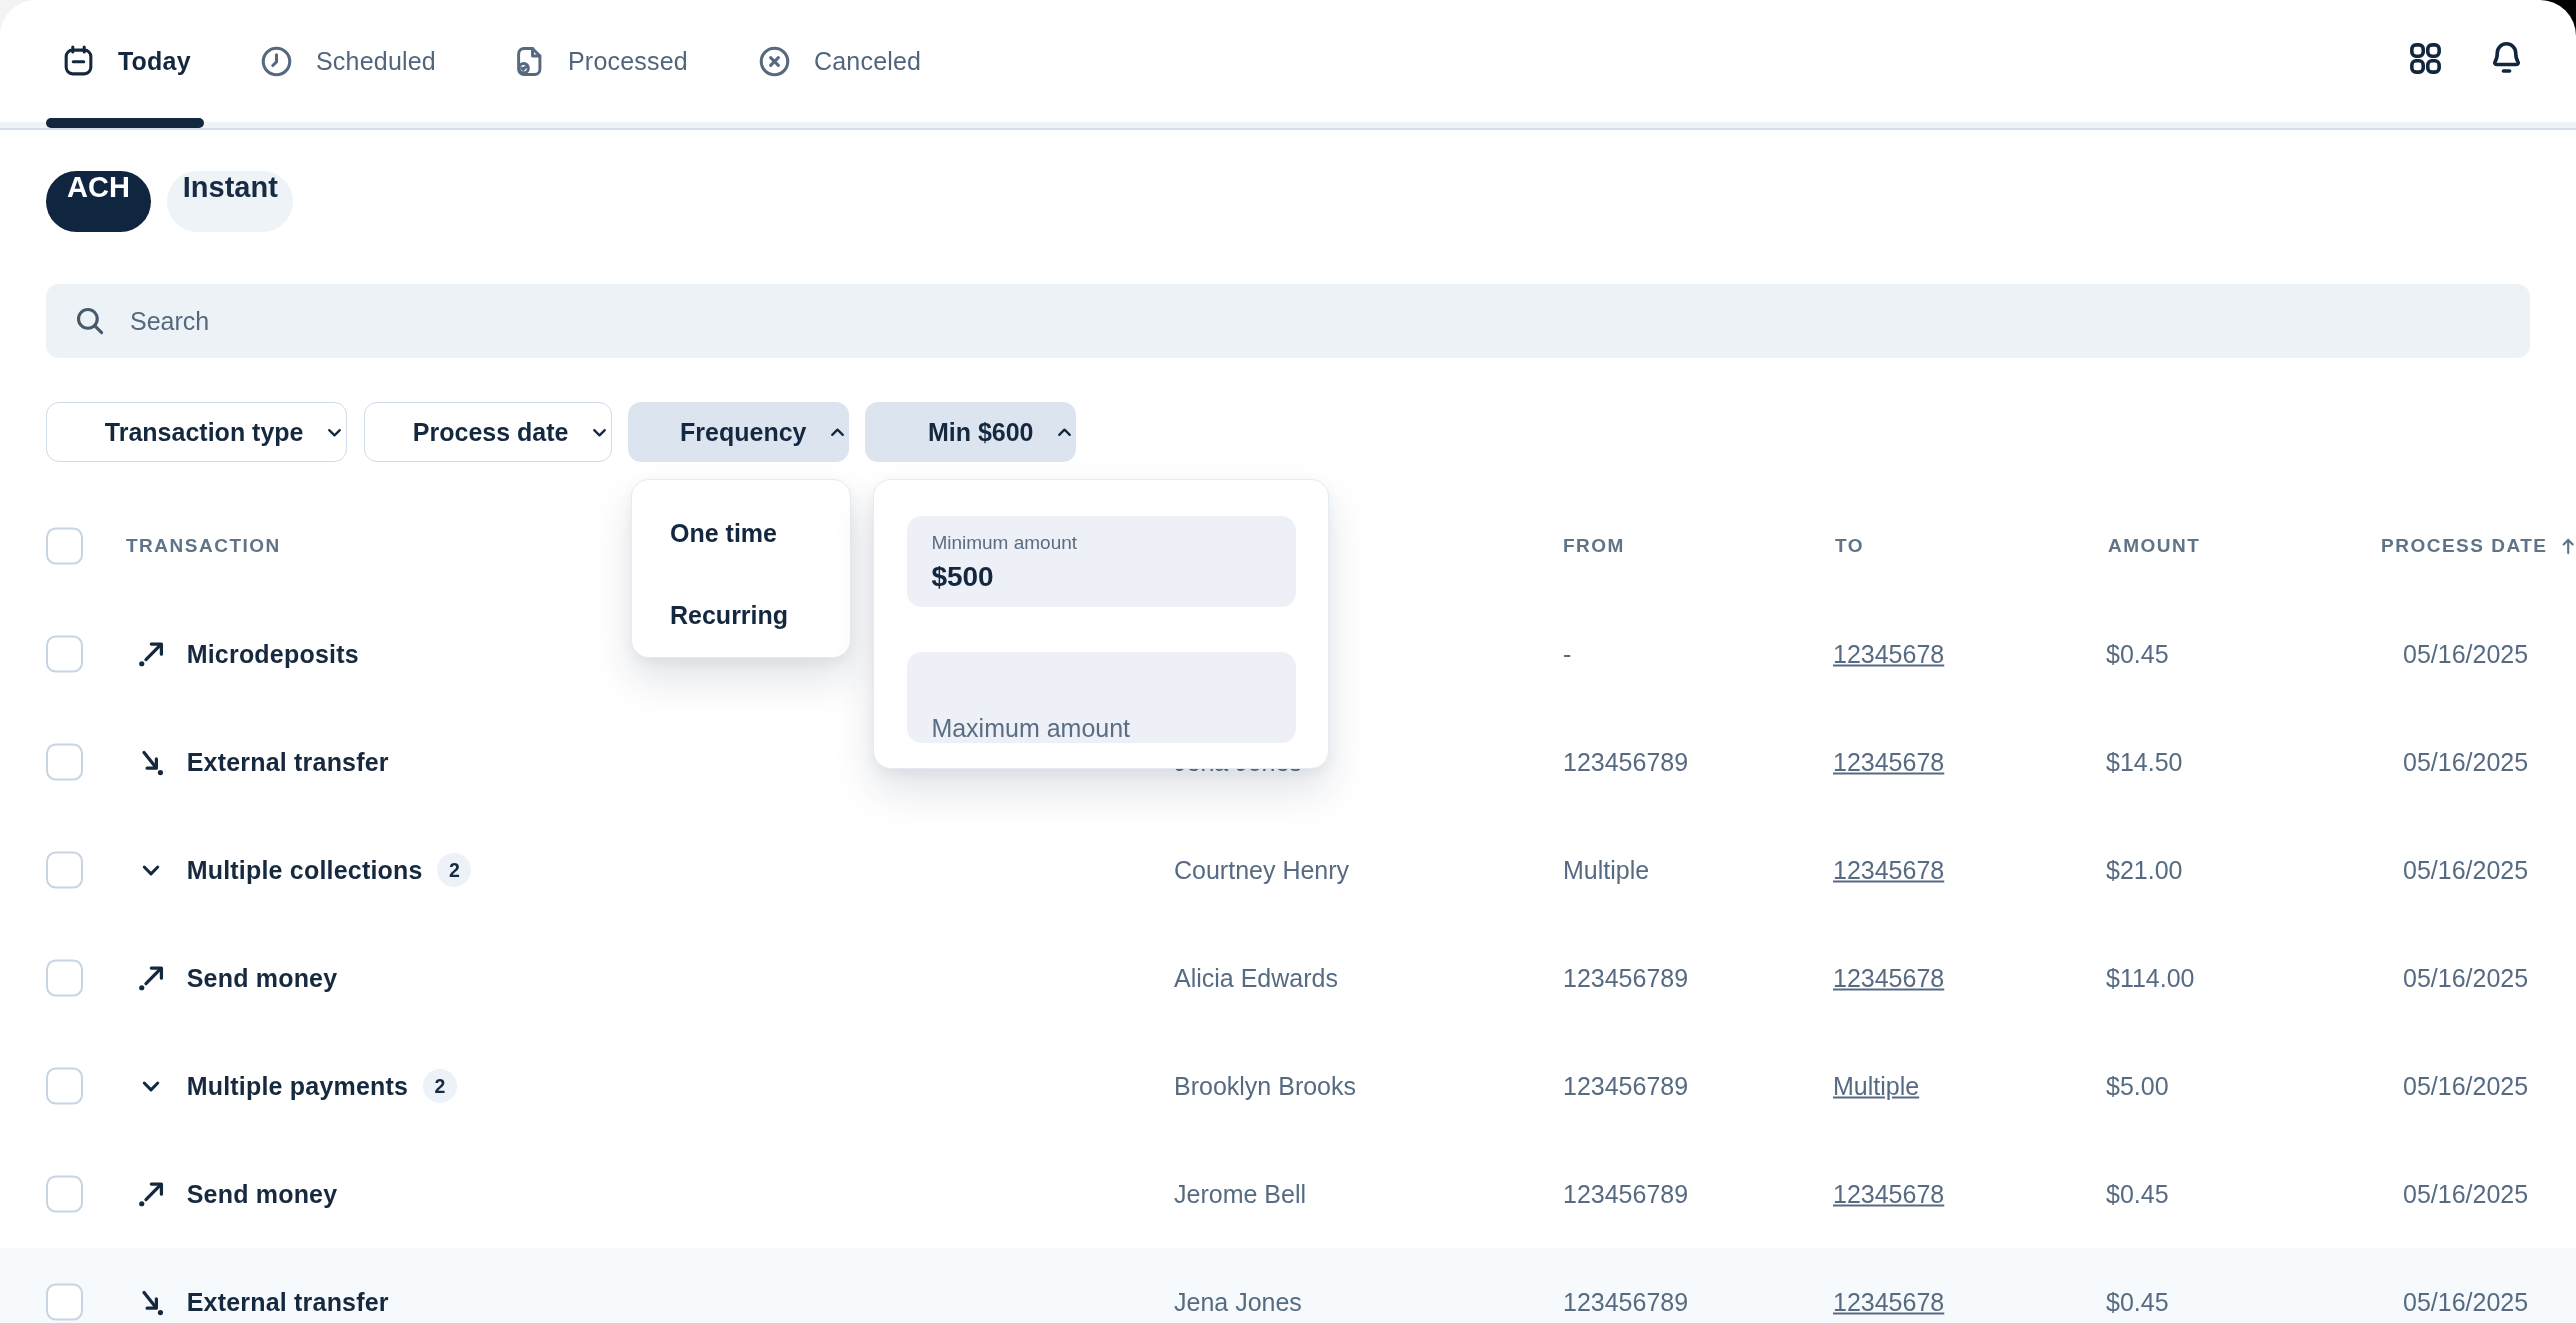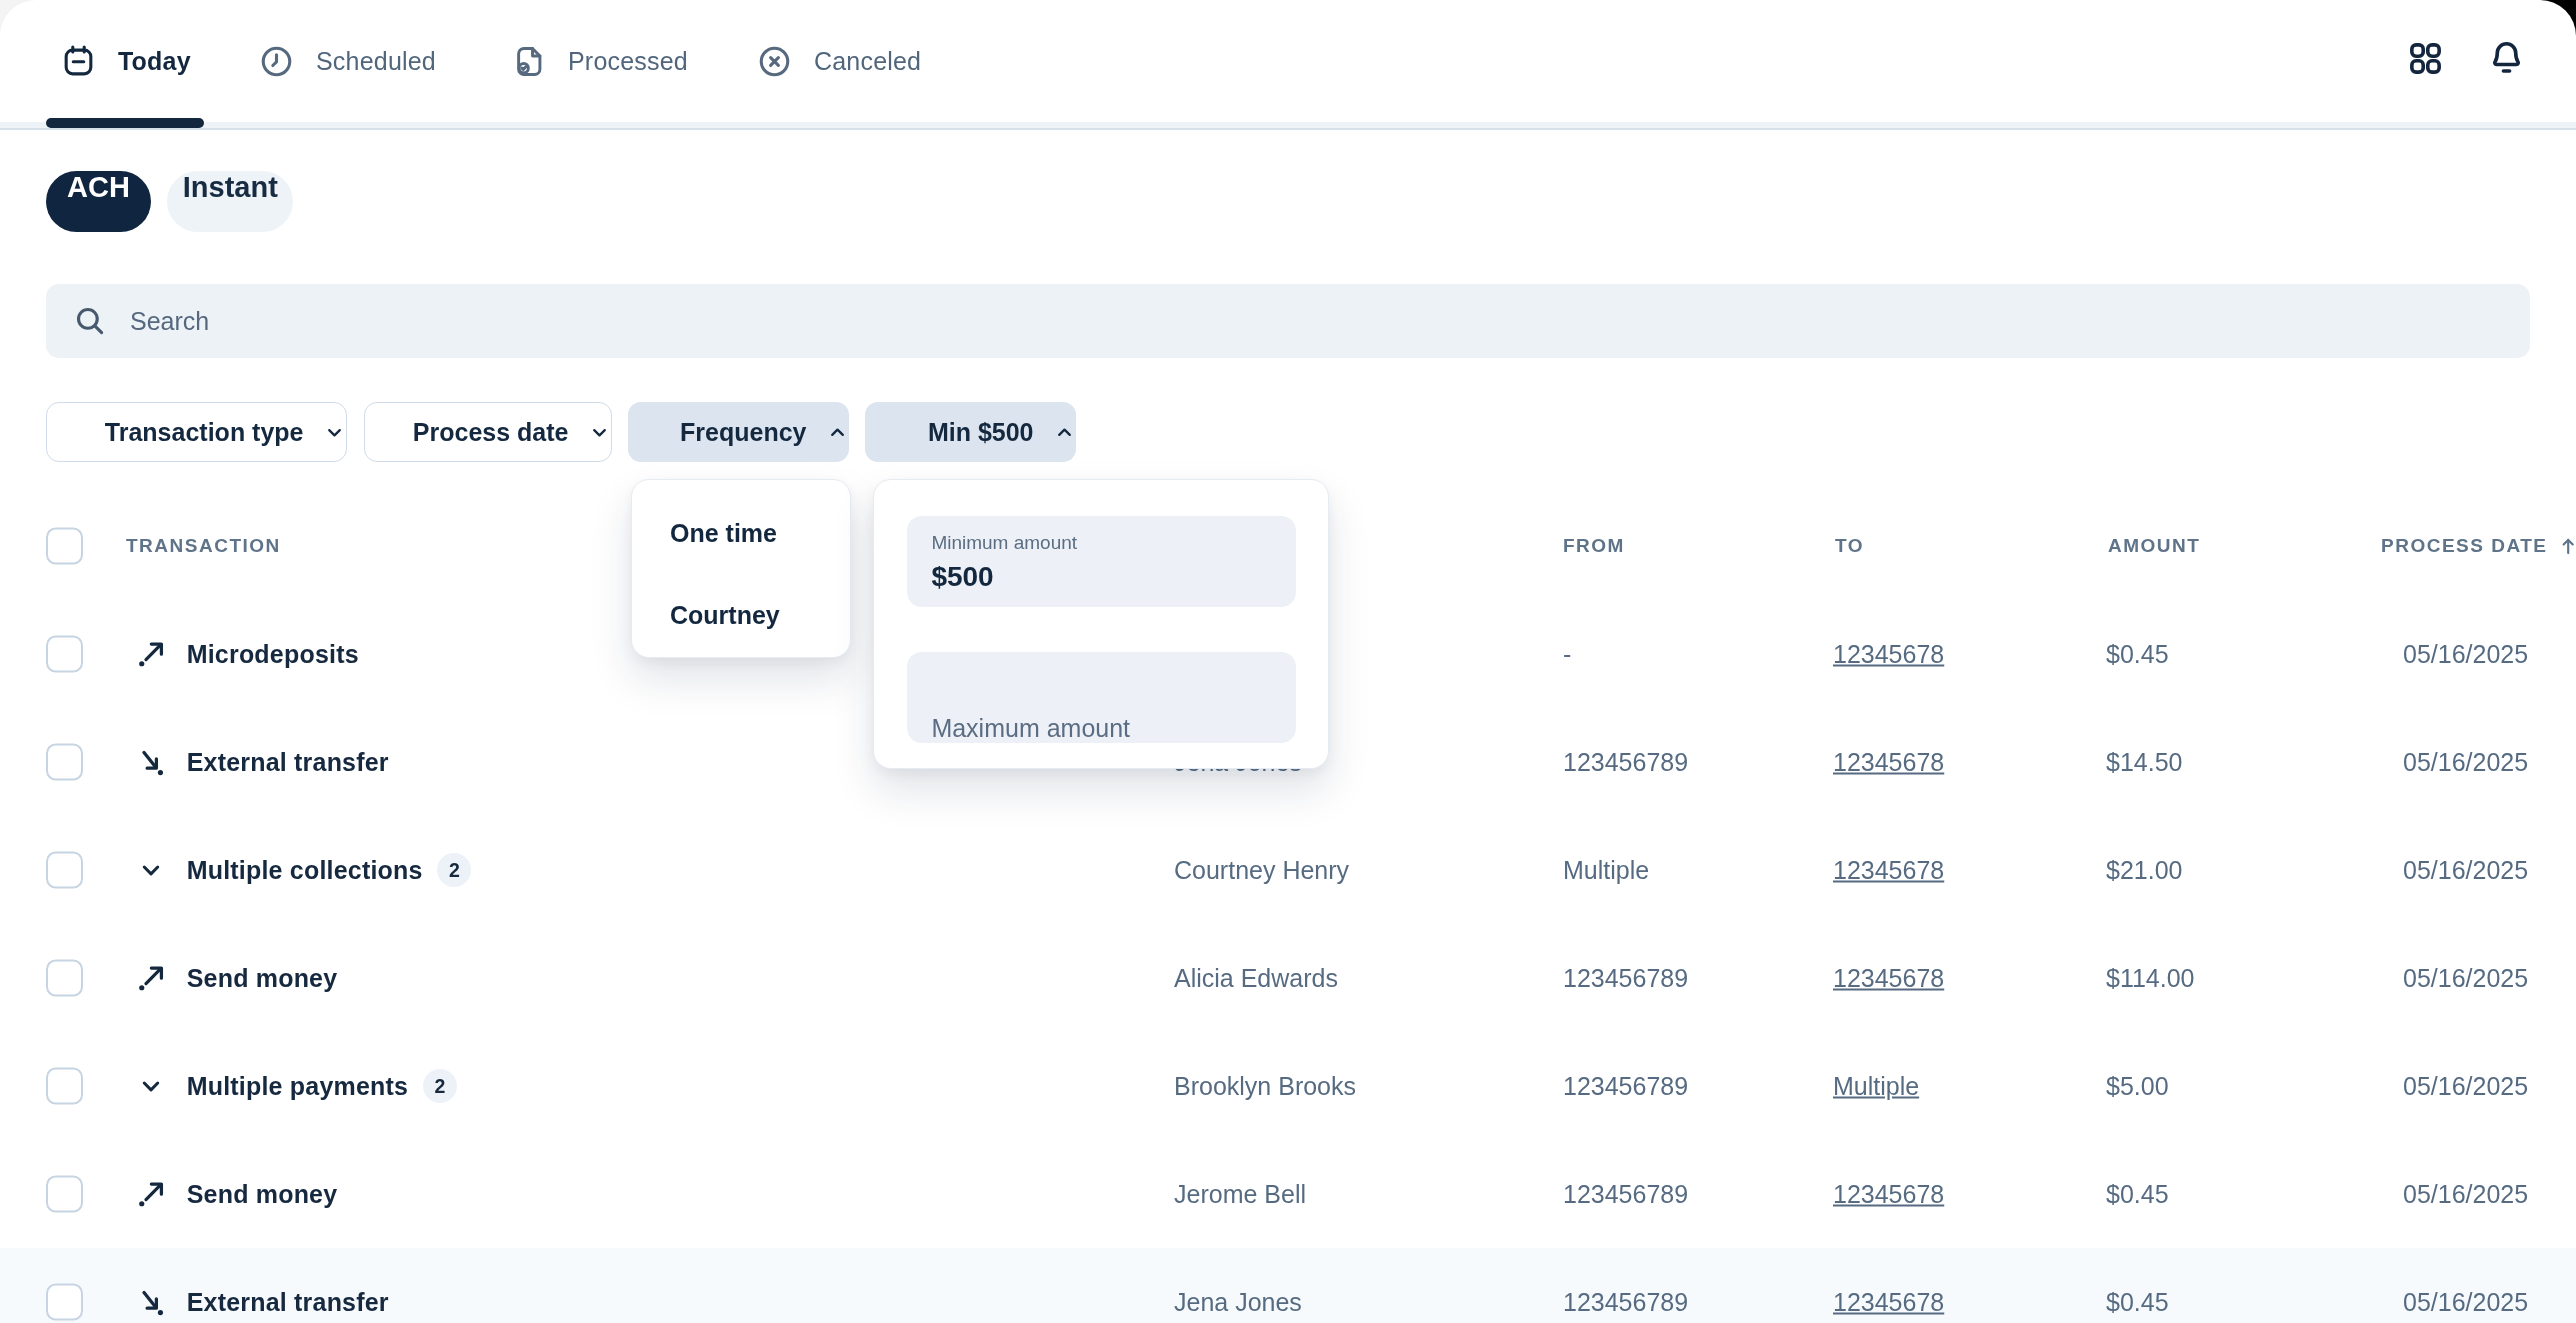--- a/index.html
+++ b/index.html
@@ -163,21 +163,21 @@
         <polyline points="6.5,9.5 12,15 17.5,9.5"></polyline>
       </svg>
   </div>
   <div class="chip fill" style="left:628px;width:221px">
     <span>Frequency</span>
     <svg width="23" height="23" viewBox="0 0 24 24" fill="none" stroke="#14293F" stroke-width="2.4" stroke-linecap="round" stroke-linejoin="round">
         <polyline points="6.5,14.5 12,9 17.5,14.5"></polyline>
       </svg>
   </div>
   <div class="chip fill" style="left:865px;width:211px">
-    <span>Min $500</span>
+    <span>Min $600</span>
     <svg width="23" height="23" viewBox="0 0 24 24" fill="none" stroke="#14293F" stroke-width="2.4" stroke-linecap="round" stroke-linejoin="round">
         <polyline points="6.5,14.5 12,9 17.5,14.5"></polyline>
       </svg>
   </div>
 
   <div class="thead">
     <div class="checkbox"></div>
     <div class="th" style="left:126px">TRANSACTION</div>
     <div class="th" style="left:1563px">FROM</div>
     <div class="th" style="left:1835px">TO</div>
@@ -327,21 +327,21 @@
     <div class="cell c-name">Jena Jones</div>
     <div class="cell c-from">123456789</div>
     <div class="cell c-to">12345678</div>
     <div class="cell c-amt">$0.45</div>
     <div class="cell c-date">05/16/2025</div>
   </div>
     </div>
 
   <div class="panel freq">
     <div class="opt">One time</div>
-    <div class="opt">Courtney</div>
+    <div class="opt">Recurring</div>
   </div>
 
   <div class="panel amount">
     <div class="field min">
       <div class="flabel">Minimum amount</div>
       <div class="fvalue">$500</div>
     </div>
     <div class="field max">
       <span>Maximum amount</span>
     </div>

